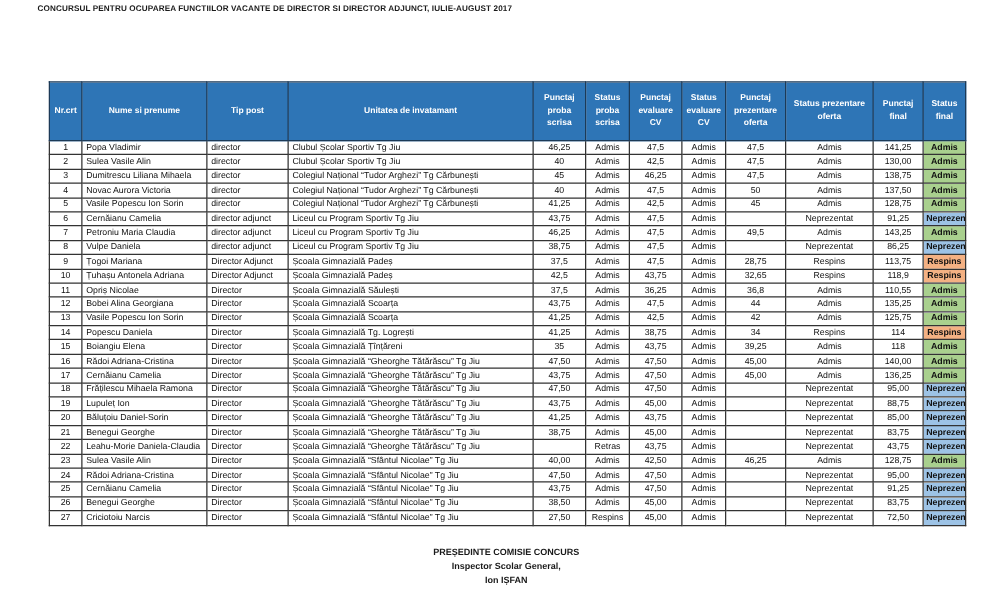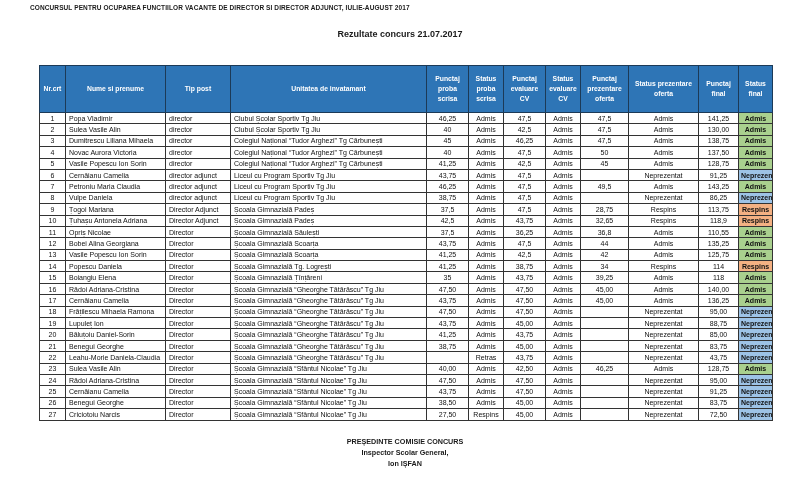--- a/index.html
+++ b/index.html
@@ -41,21 +41,20 @@
     font-size:7.2px;font-weight:bold;line-height:11px;color:#1a1a1a;
   }
 </style>
 </head>
 <body>
 
 <div id="page">
 
   <div id="doc-title">CONCURSUL PENTRU OCUPAREA FUNCTIILOR VACANTE DE DIRECTOR SI DIRECTOR ADJUNCT, IULIE-AUGUST 2017</div>
 
-  <div id="doc-subtitle">Rezultate concurs 21.07.2017</div>
 
   <table id="results">
     <colgroup>
       <col style="width:26px">
         <col style="width:100px">
         <col style="width:65px">
         <col style="width:196px">
       <col style="width:42px">
         <col style="width:35px">
         <col style="width:42px">

